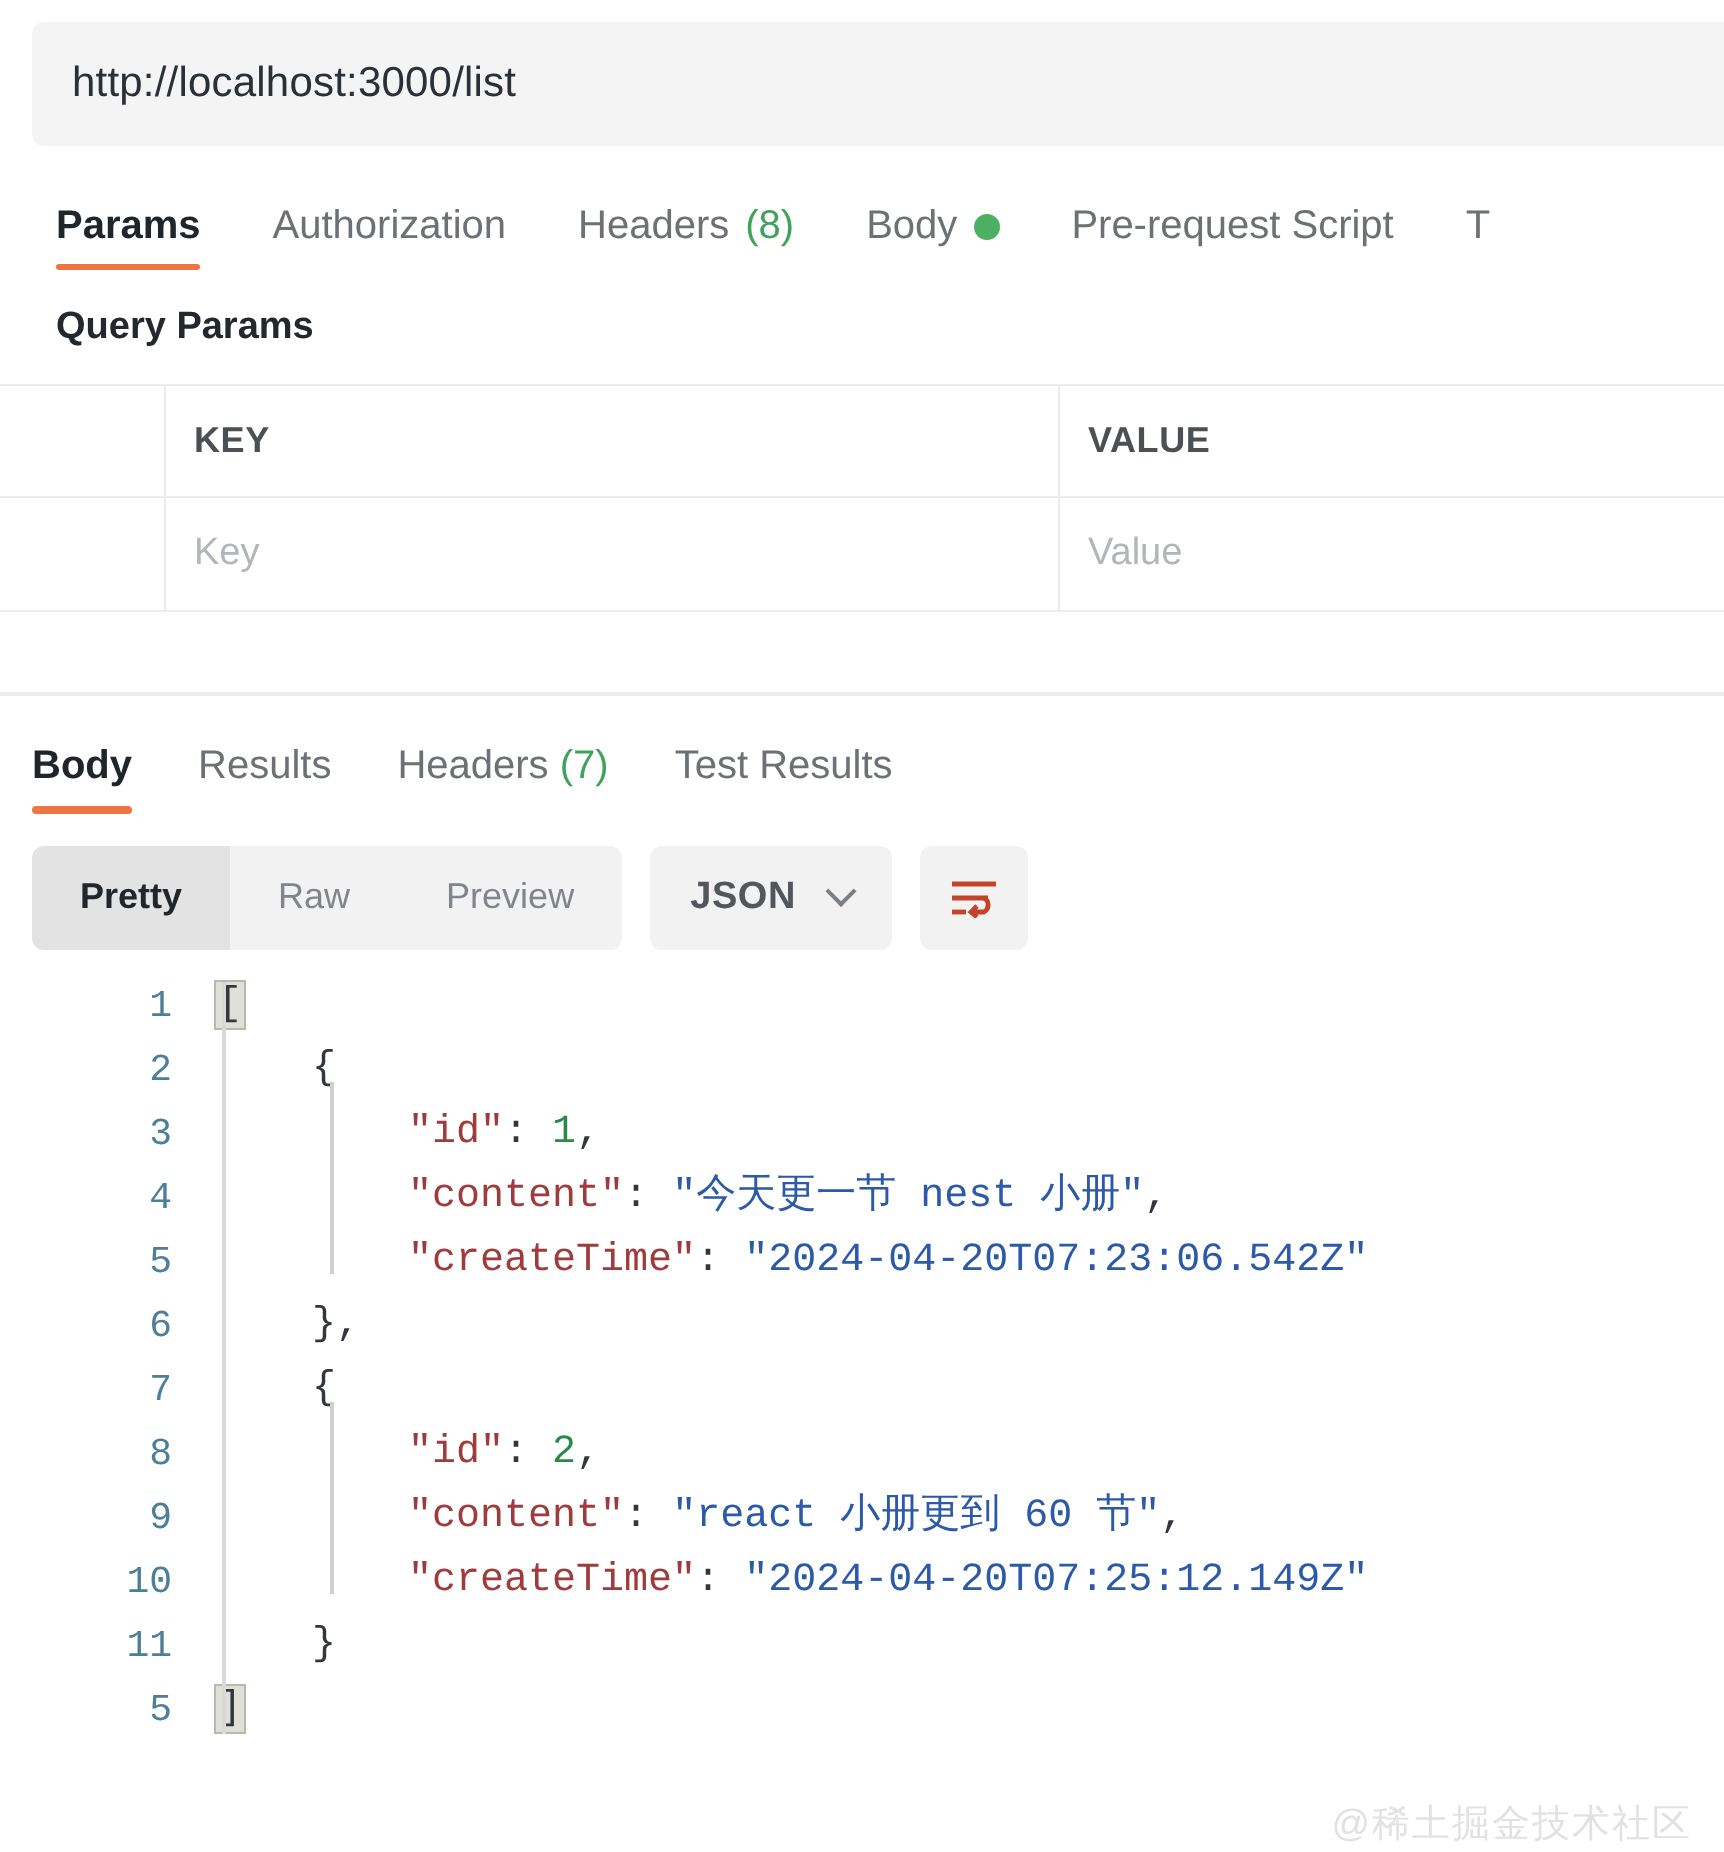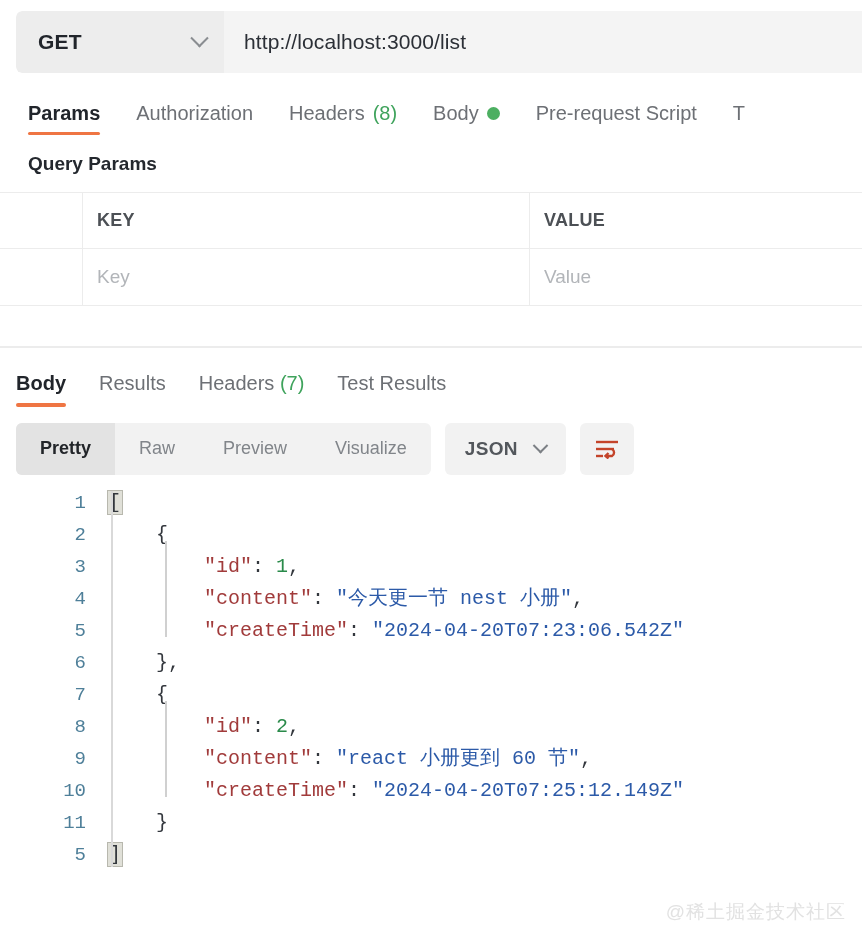--- a/index.html
+++ b/index.html
@@ -254,24 +254,20 @@
     color: #e2e2e2;
     letter-spacing: 1px;
   }
 </style>
 </head>
 <body>
 
 <div class="app">
 
   <div class="urlbar">
-    <div class="method-box">
-      <span class="method-label">GET</span>
-      <span class="chev"></span>
-    </div>
     <div class="url-field">
       <span class="url-text">http://localhost:3000/list</span>
     </div>
   </div>
 
   <div class="req-tabs">
     <div class="req-tab active">
       <span>Params</span>
     </div>
     <div class="req-tab">
@@ -338,23 +334,20 @@
   <div class="body-toolbar">
     <div class="segmented">
       <div class="seg active">
         <span>Pretty</span>
       </div>
       <div class="seg">
         <span>Raw</span>
       </div>
       <div class="seg">
         <span>Preview</span>
-      </div>
-      <div class="seg">
-        <span>Visualize</span>
       </div>
     </div>
 
     <div class="dropdown">
       <span class="dd-label">JSON</span>
       <span class="chev-sm"></span>
     </div>
 
     <div class="wrap-btn">
       <svg width="26" height="20" viewBox="0 0 26 20">

